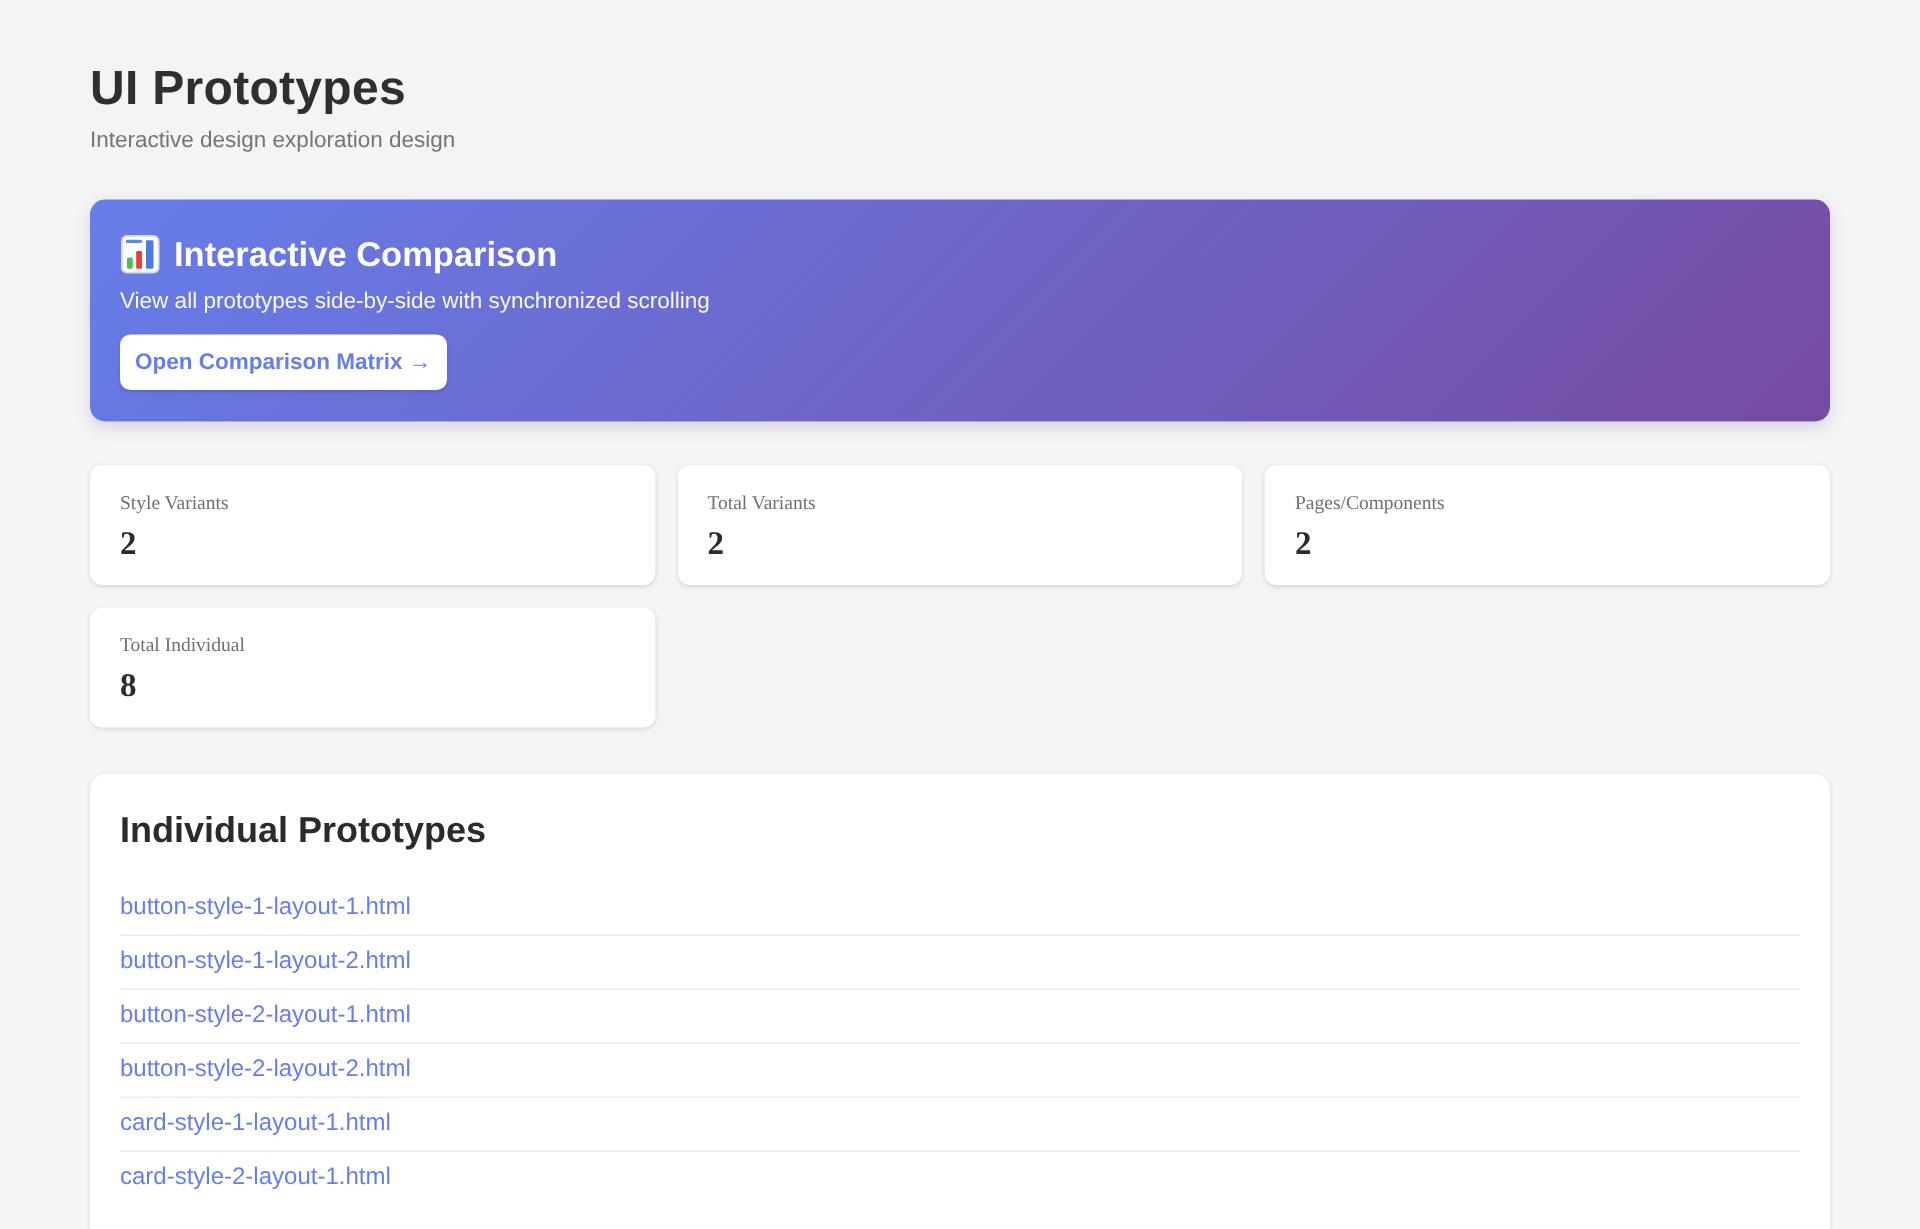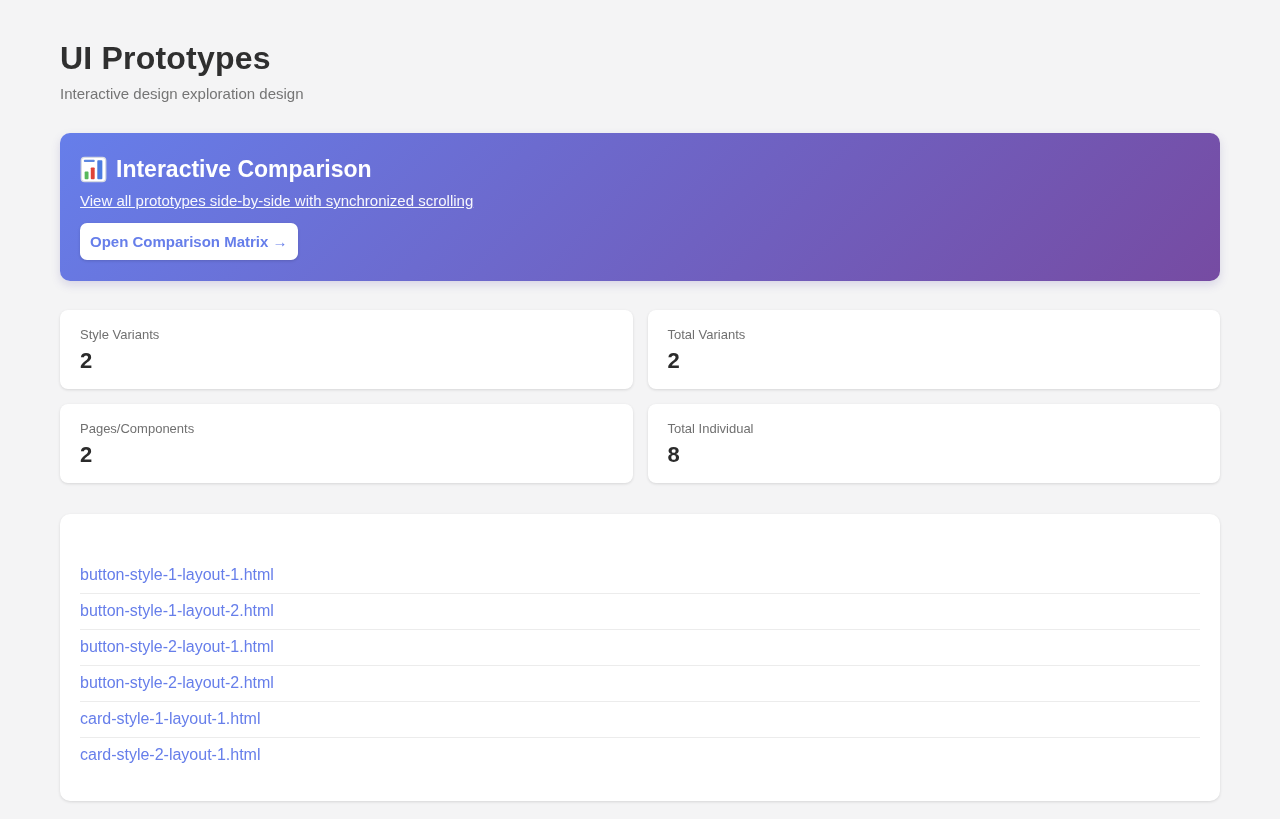--- a/index.html
+++ b/index.html
@@ -48,42 +48,42 @@
     font-weight:bold;
     display:flex;
     align-items:center;
     gap:9px;
   }
   .banner-icon{display:inline-flex;width:27px;height:27px;flex:0 0 auto;}
   .banner-desc{
     margin-top:9px;
     font-size:15px;
     color:rgba(255,255,255,.95);
-    text-decoration:underline;
   }
   .banner-btn{
     margin-top:14px;
     display:inline-block;
     background:#fff;
     color:var(--accent);
     font-family:"Liberation Sans", sans-serif;
     font-size:15px;
     font-weight:bold;
     border:none;
     border-radius:7px;
     padding:10px 10px;
     cursor:pointer;
     box-shadow:0 1px 3px rgba(0,0,0,.15);
   }
   
   .stats{
     margin-top:29px;
     display:grid;
-    grid-template-columns:repeat(2,1fr);
+    grid-template-columns:repeat(3,1fr);
     gap:15px;
+    font-family:Liberation Serif, serif;
   }
   .stat-card{
     background:#fff;
     border-radius:8px;
     padding:17px 20px 15px 20px;
     box-shadow:0 1px 3px rgba(0,0,0,.12);
   }
   .stat-label{
     font-size:13px;
     color:#707070;
@@ -161,20 +161,21 @@
       <div class="stat-label">Pages/Components</div>
       <div class="stat-value">2</div>
     </div>
     <div class="stat-card">
       <div class="stat-label">Total Individual</div>
       <div class="stat-value">8</div>
     </div>
   </div>
 
   <div class="proto-card">
+    <h2 class="proto-title">Individual Prototypes</h2>
     <ul class="proto-list">
       <li><a>button-style-1-layout-1.html</a></li>
       <li><a>button-style-1-layout-2.html</a></li>
       <li><a>button-style-2-layout-1.html</a></li>
       <li><a>button-style-2-layout-2.html</a></li>
       <li><a>card-style-1-layout-1.html</a></li>
       <li><a>card-style-2-layout-1.html</a></li>
     </ul>
   </div>
 

